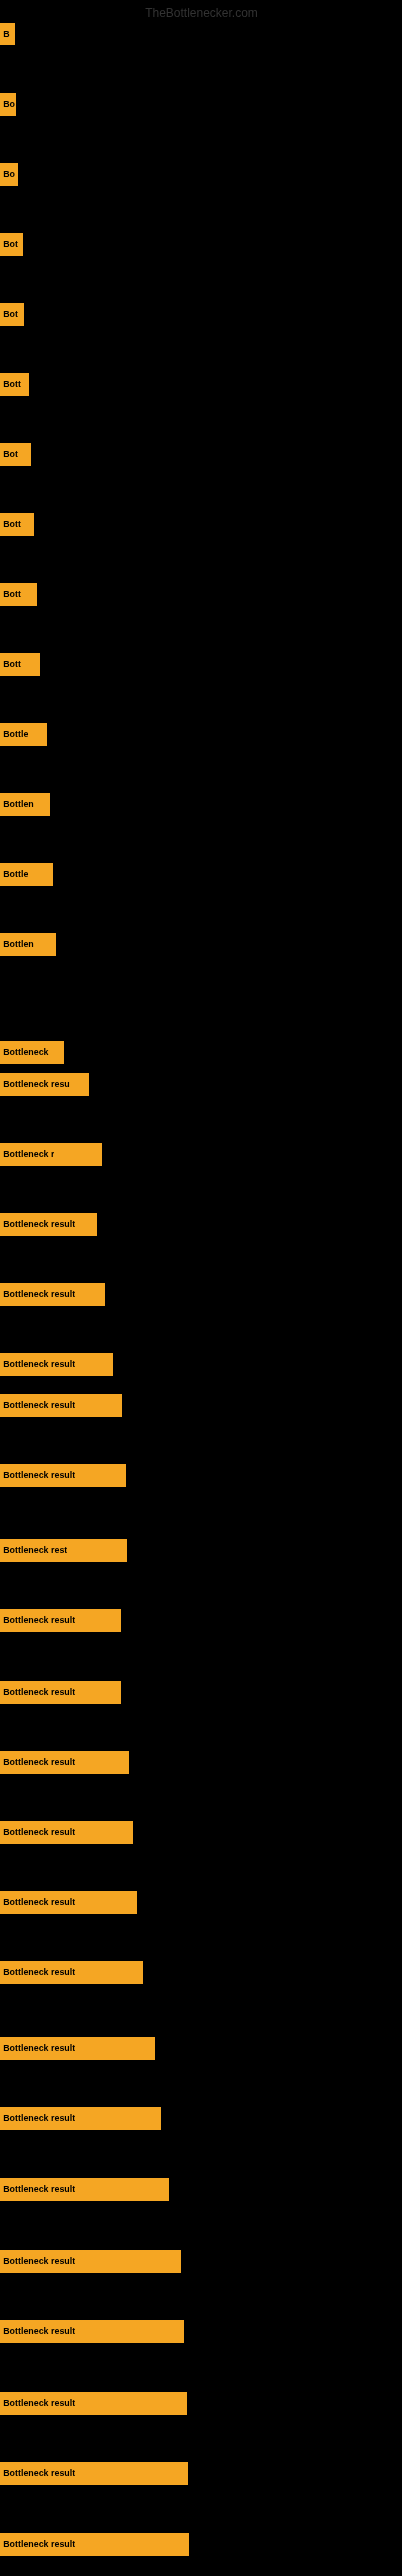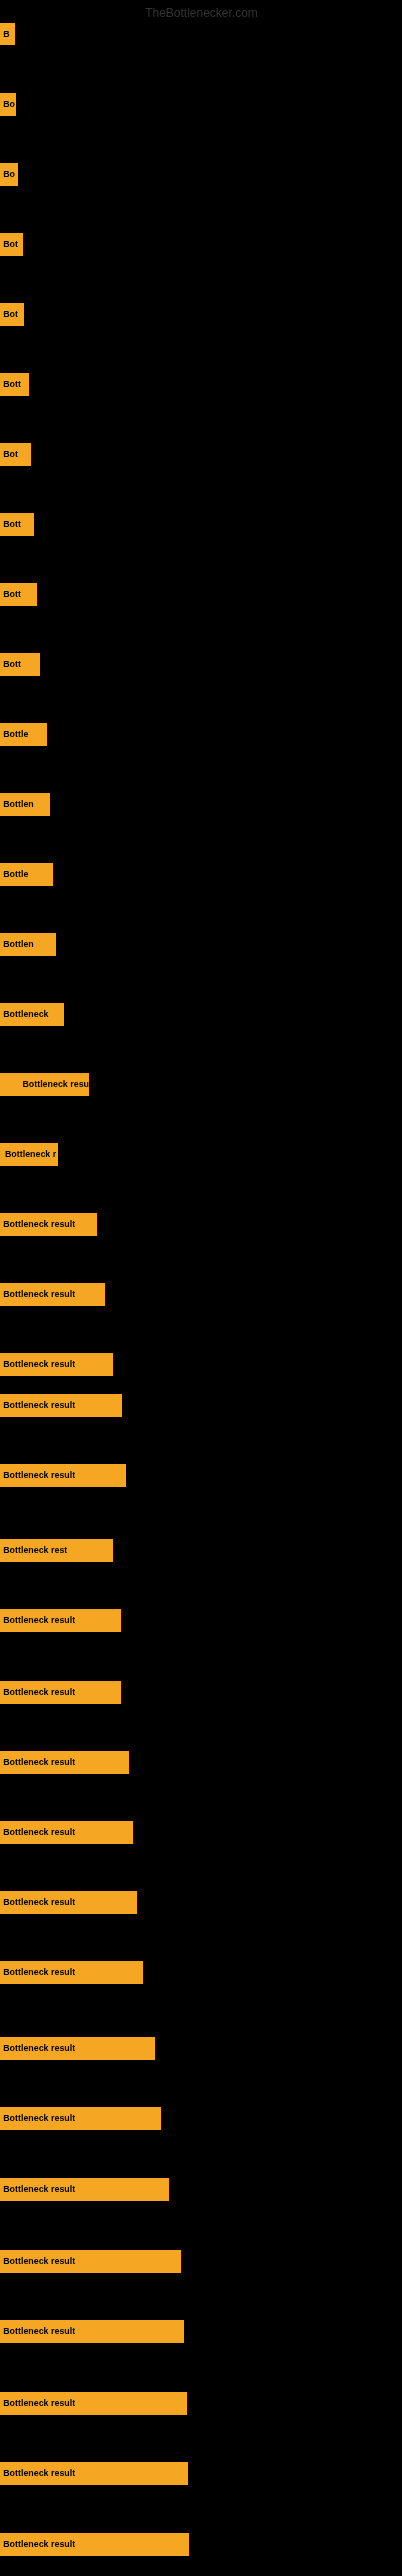--- a/index.html
+++ b/index.html
@@ -117,32 +117,32 @@
     <div class="bar-container" style="top: 863px;">
       <div class="bar" style="width: 53px;">
         <span class="bar-label">Bottle</span>
       </div>
     </div>
     <div class="bar-container" style="top: 933px;">
       <div class="bar" style="width: 56px;">
         <span class="bar-label">Bottlen</span>
       </div>
     </div>
-    <div class="bar-container" style="top: 1003px; border-radius: 7px;">
+    <div class="bar-container" style="top: 1041px; border-radius: 7px;">
       <div class="bar" style="width: 64px;">
         <span class="bar-label">Bottleneck</span>
       </div>
     </div>
     <div class="bar-container" style="top: 1073px;">
-      <div class="bar" style="width: 89px; justify-content: flex-end;">
+      <div class="bar" style="width: 89px;">
         <span class="bar-label">Bottleneck resu</span>
       </div>
     </div>
     <div class="bar-container" style="top: 1143px;">
-      <div class="bar" style="width: 58px; justify-content: center;">
+      <div class="bar" style="width: 102px;">
         <span class="bar-label">Bottleneck r</span>
       </div>
     </div>
     <div class="bar-container" style="top: 1213px;">
       <div class="bar" style="width: 97px;">
         <span class="bar-label">Bottleneck result</span>
       </div>
     </div>
     <div class="bar-container" style="top: 1283px;">
       <div class="bar" style="width: 105px;">
@@ -158,21 +158,21 @@
       <div class="bar" style="width: 122px;">
         <span class="bar-label">Bottleneck result</span>
       </div>
     </div>
     <div class="bar-container" style="top: 1464px;">
       <div class="bar" style="width: 126px;">
         <span class="bar-label">Bottleneck result</span>
       </div>
     </div>
     <div class="bar-container" style="top: 1539px;">
-      <div class="bar" style="width: 113px;">
+      <div class="bar" style="width: 127px;">
         <span class="bar-label">Bottleneck rest</span>
       </div>
     </div>
     <div class="bar-container" style="top: 1609px;">
       <div class="bar" style="width: 121px;">
         <span class="bar-label">Bottleneck result</span>
       </div>
     </div>
     <div class="bar-container" style="top: 1681px;">
       <div class="bar" style="width: 121px;">

